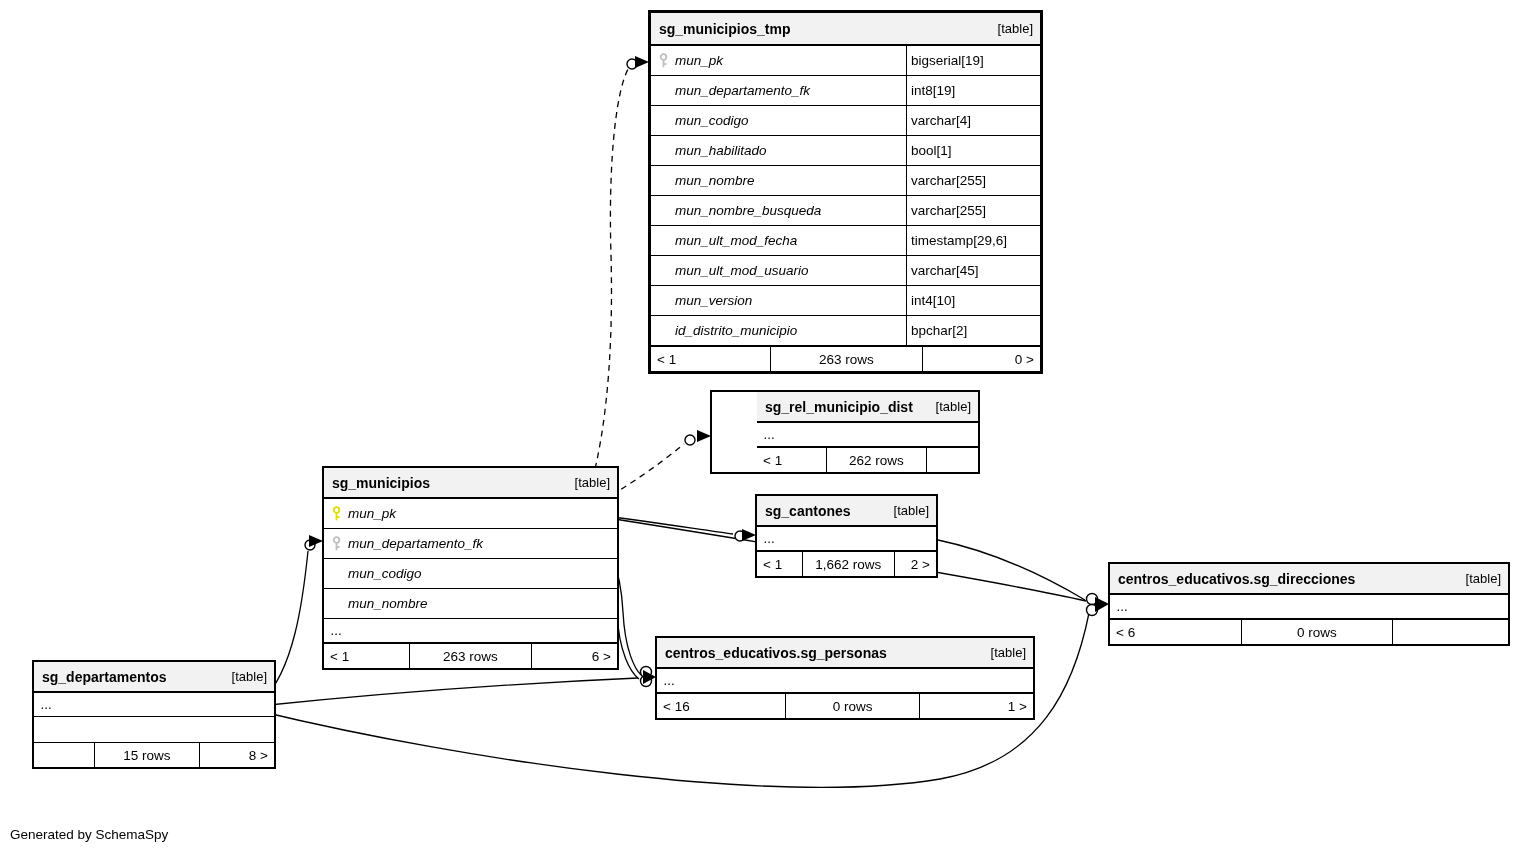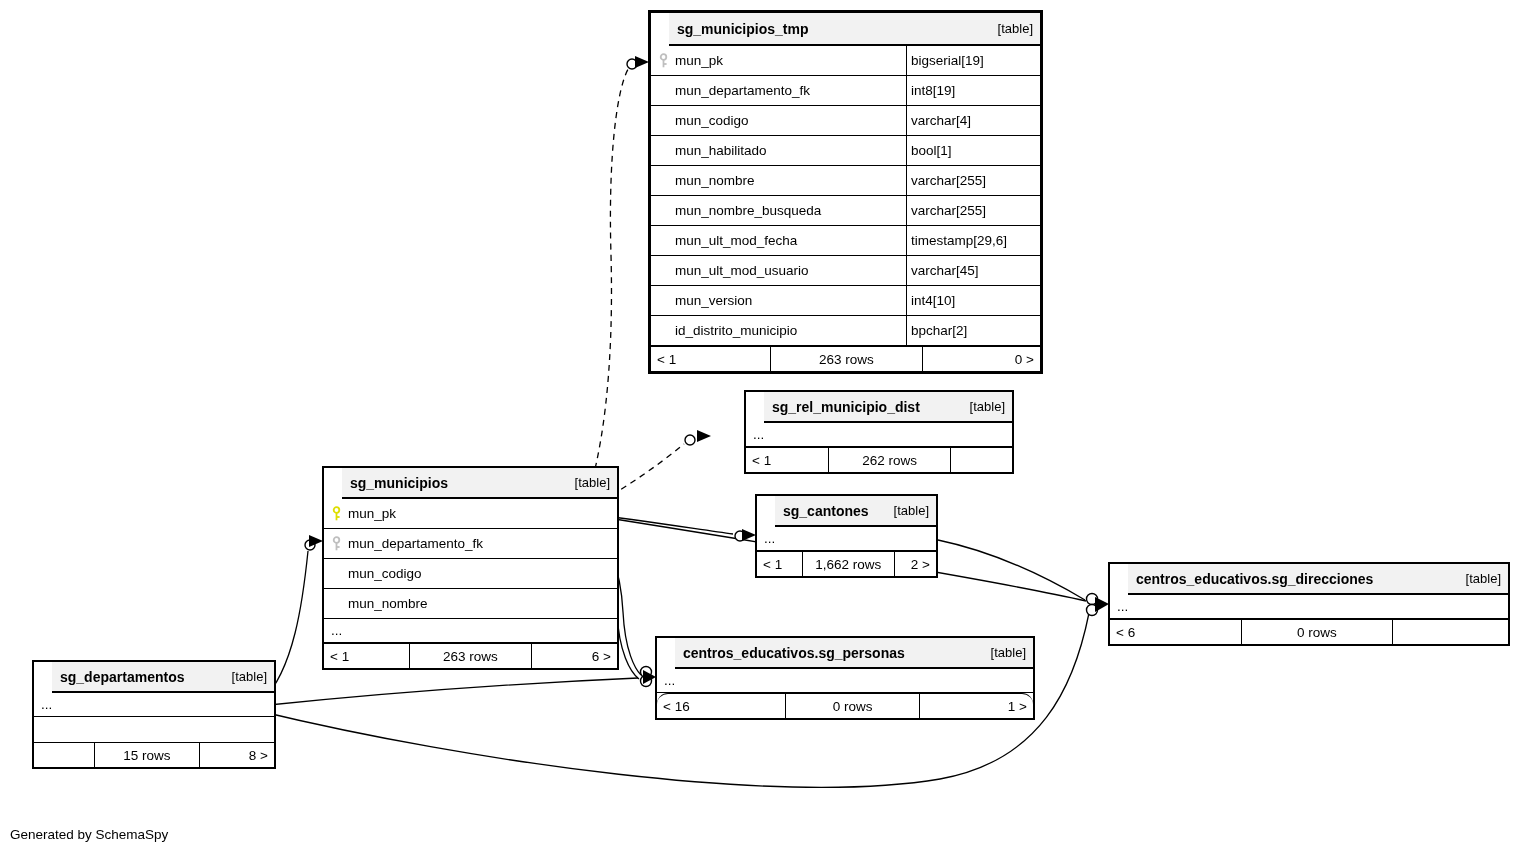--- a/index.html
+++ b/index.html
@@ -8,29 +8,29 @@
     font-family:"Liberation Sans", sans-serif; color:#000; overflow:hidden;
   }
   svg.edges { position:absolute; left:0; top:0; z-index:0; }
   .tbl {
     position:absolute; z-index:1; background:#fff; border:2px solid #000;
     box-sizing:border-box; font-size:13.5px;
   }
   .tbl.thick { border-width:3px; }
   .hdr {
     display:flex; justify-content:space-between; align-items:center;
-    background:#f2f2f2; border-bottom:2px solid #000; padding:0 7px 0 8px; height:29px;margin-left:18px;
+    background:#f2f2f2; border-bottom:2px solid #000; padding:0 7px 0 8px; height:29px;
   }
   .tbl.thick .hdr { height:31px; }
   .tname { font-weight:bold; font-size:14px; white-space:nowrap; }
   .ttype { font-size:13px; margin-left:12px; white-space:nowrap; }
   .row { display:flex; align-items:stretch; border-bottom:1px solid #000; height:29px; }
   .row:last-of-type { border-bottom:none; }
   .row .key { width:24px; display:flex; align-items:center; justify-content:center; flex:none; }
-  .row .cname { display:flex; align-items:center; flex:1 1 auto; white-space:nowrap; }
+  .row .cname { display:flex; align-items:center; flex:1 1 auto; white-space:nowrap;font-style:italic; }
   .row .ctype { display:flex; align-items:center; flex:none; width:134px; border-left:1px solid #000; padding:12px 4px; box-sizing:border-box; white-space:nowrap; }
   .row.ell { height:23px; }
   .row.ell .cname { padding-left:7px; }
   .ftr { display:grid; border-top:1px solid #000; height:24px; font-size:13.5px; }
   .ftr span { display:flex; align-items:center; height:100%; box-sizing:border-box; }
   .ftr .fl { padding-left:6px; justify-content:flex-start; }
   .ftr .fc { border-left:1px solid #000; border-right:1px solid #000; justify-content:center; }
   .ftr .fr { padding-right:6px; justify-content:flex-end; }
   .credit { position:absolute; left:10px; top:827px; font-size:13.5px; z-index:1; }
   .keyicon { display:block; }
@@ -134,21 +134,21 @@
         <span class="cname">id_distrito_municipio</span>
         <span class="ctype">bpchar[2]</span>
       </div>
       <div class="ftr" style="grid-template-columns: 30.5% 39.5% 30%;">
         <span class="fl">&lt; 1</span>
         <span class="fc">263 rows</span>
         <span class="fr">0 &gt;</span>
       </div>
     </div>
 
-  <div class="tbl" style="left:744px; top:390px; width:270px;">
+  <div class="tbl" style="left:710px; top:390px; width:270px;padding-left:45px;">
       <div class="hdr">
         <span class="tname">sg_rel_municipio_dist</span>
         <span class="ttype">[table]</span>
       </div>
       <div class="row ell">
         <span class="cname">...</span>
       </div>
       <div class="ftr" style="grid-template-columns: 31% 46% 23%;">
         <span class="fl">&lt; 1</span>
         <span class="fc">262 rows</span>
@@ -230,21 +230,21 @@
     </div>
 
   <div class="tbl" style="left:655px; top:636px; width:380px;">
       <div class="hdr">
         <span class="tname">centros_educativos.sg_personas</span>
         <span class="ttype">[table]</span>
       </div>
       <div class="row ell">
         <span class="cname">...</span>
       </div>
-      <div class="ftr" style="grid-template-columns: 34% 36% 30%; border-radius: 11px;">
+      <div class="ftr" style="grid-template-columns: 34% 36% 30%;">
         <span class="fl">&lt; 16</span>
         <span class="fc">0 rows</span>
         <span class="fr">1 &gt;</span>
       </div>
     </div>
 
   <div class="tbl" style="left:32px; top:660px; width:244px;">
       <div class="hdr">
         <span class="tname">sg_departamentos</span>
         <span class="ttype">[table]</span>

